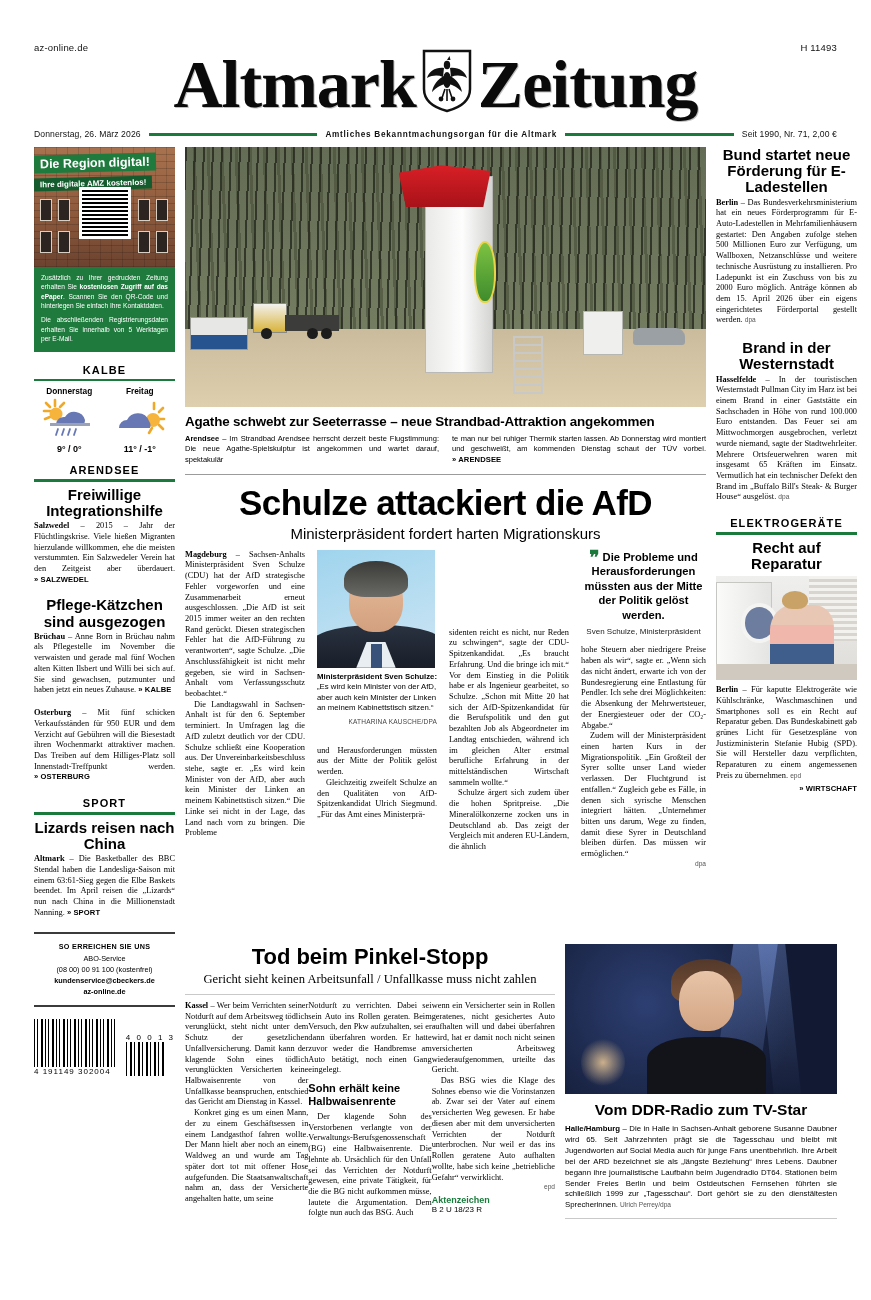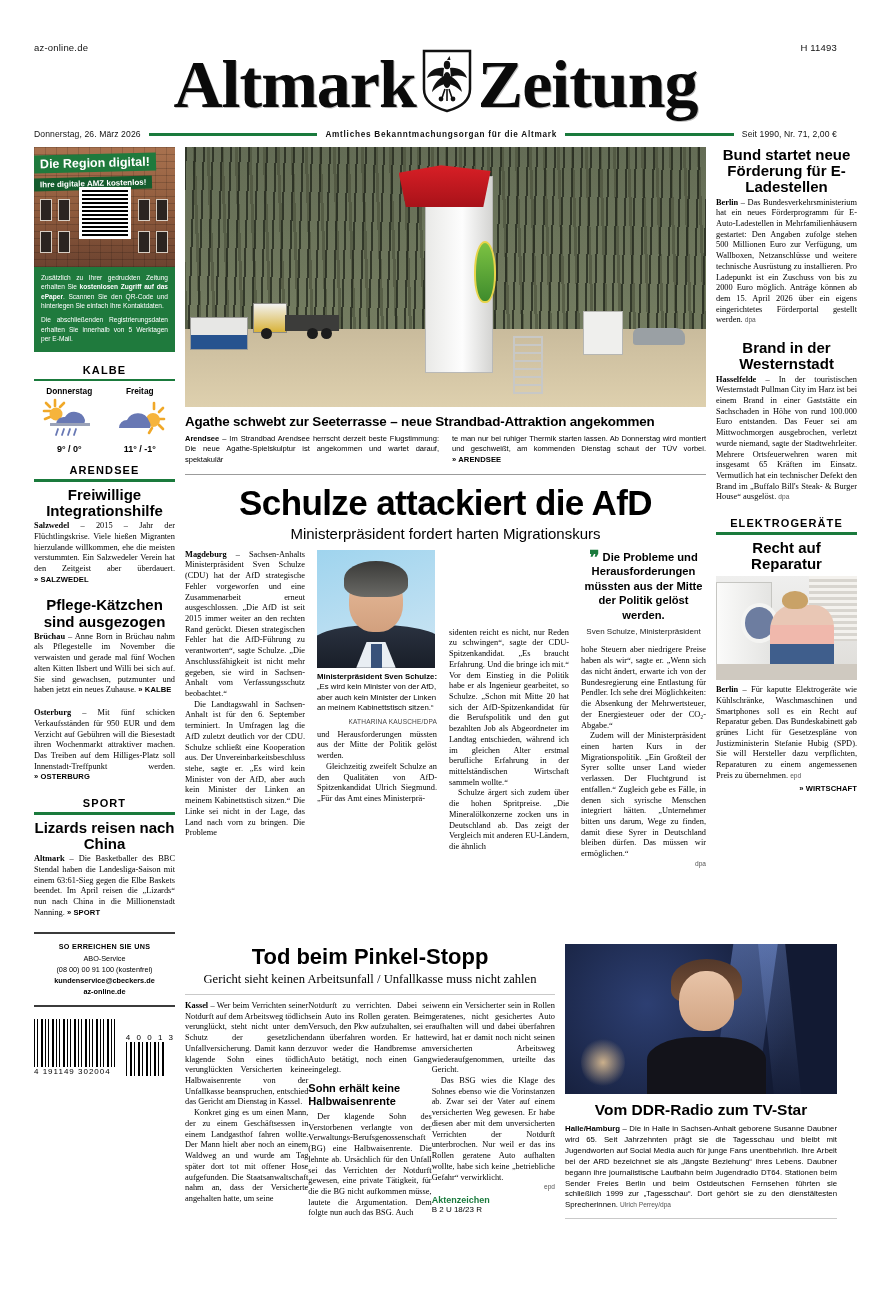--- a/index.html
+++ b/index.html
@@ -446,21 +446,21 @@
             <div class="lead-photo">
               <div class="lp-bg"></div>
                 <div class="lp-suit"></div>
                 <div class="lp-shirt"></div>
               <div class="lp-tie"></div>
                 <div class="lp-face"></div>
                 <div class="lp-hair"></div>
             </div>
             <div class="photo-cap"><b>Ministerpräsident Sven Schulze:</b><span> „Es wird kein Minister von der AfD, aber auch kein Minister der Linken an meinem Kabinettstisch sitzen.“</span></div>
             <div class="cap-credit">KATHARINA KAUSCHE/DPA</div>
-            <div class="body-txt" style="margin-top:5px;">und Herausforderungen müssten aus der Mitte der Politik gelöst werden.</div>
+            <div class="body-txt" style="margin-top:21px;">und Herausforderungen müssten aus der Mitte der Politik gelöst werden.</div>
             <div class="body-txt" style="text-indent:9px;">Gleichzeitig zweifelt Schulze an den Qualitäten von AfD-Spitzenkandidat Ulrich Siegmund. „Für das Amt eines Ministerprä-</div>
           </div>
 
           <div class="lc">
             <div class="body-txt" style="height:78px;"></div>
             <div class="body-txt">sidenten reicht es nicht, nur Reden zu schwingen“, sagte der CDU-Spitzenkandidat. „Es braucht Erfahrung. Und die bringe ich mit.“ Vor dem Einstieg in die Politik habe er als Ingenieur gearbeitet, so Schulze. „Schon mit Mitte 20 hat sich der AfD-Spitzenkandidat für die Berufspolitik und den gut bezahlten Job als Abgeordneter im Landtag entschieden, während ich im gleichen Alter erstmal berufliche Erfahrung in der mittelständischen Wirtschaft sammeln wollte.“</div>
             <div class="body-txt" style="text-indent:9px;">Schulze ärgert sich zudem über die hohen Spritpreise. „Die Mineralölkonzerne zocken uns in Deutschland ab. Das zeigt der Vergleich mit anderen EU-Ländern, die ähnlich</div>
           </div>
 
           <div class="lc" style="width:auto; flex:1;">

